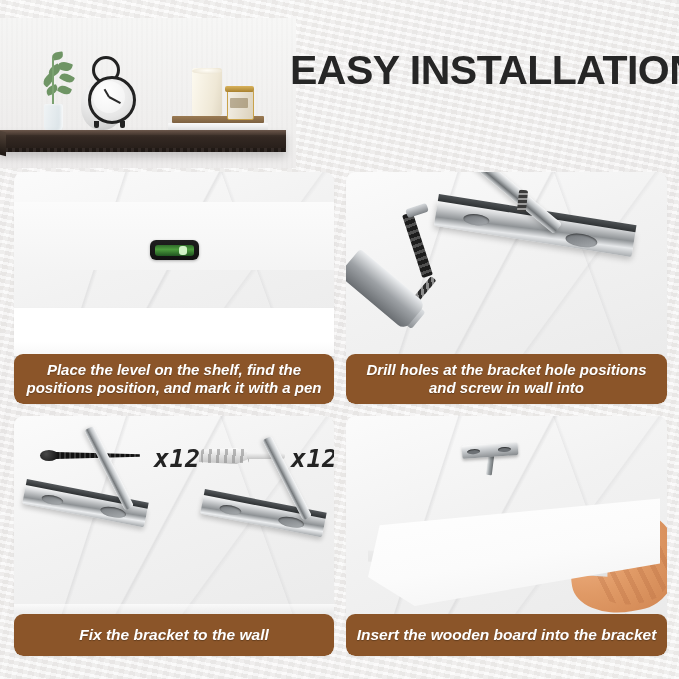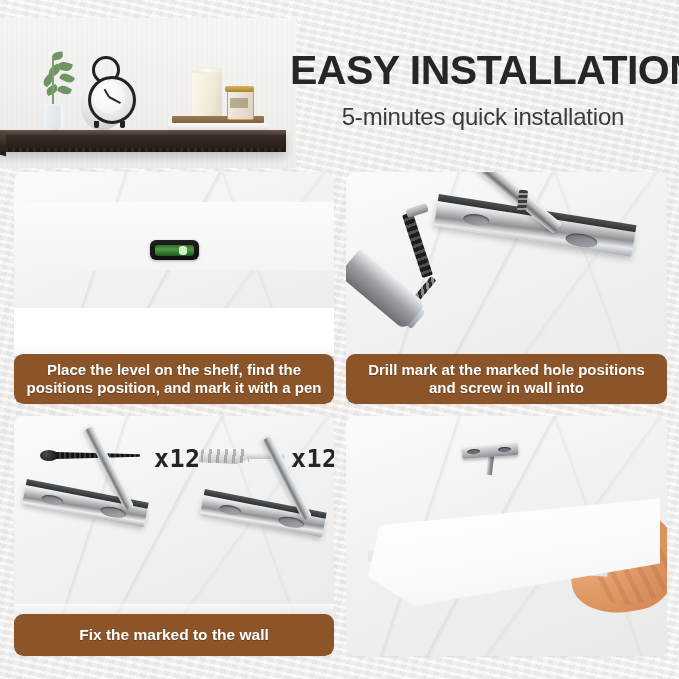--- a/index.html
+++ b/index.html
@@ -114,20 +114,21 @@
 
   
   .grid{position:absolute;left:0;top:0;width:679px;height:679px;}
   .panel{
     position:absolute;border-radius:9px;overflow:hidden;
     background:
       linear-gradient(118deg, rgba(255,255,255,.0) 0 46%, rgba(190,190,192,.30) 46.4%, rgba(255,255,255,0) 47.4%),
       linear-gradient(126deg, rgba(255,255,255,0) 0 63%, rgba(196,196,198,.22) 63.3%, rgba(255,255,255,0) 64.4%),
       linear-gradient(160deg,#fbfbfb 0%,#f2f2f2 40%,#e9e9e9 100%);
     box-shadow:0 1px 2px rgba(0,0,0,.05);
+    font-style:italic;
   }
   .p1{left:14px;top:172px;width:320px;height:232px;}
   .p2{left:346px;top:172px;width:321px;height:232px;}
   .p3{left:14px;top:416px;width:320px;height:240px;}
   .p4{left:346px;top:416px;width:321px;height:240px;}
 
   .marble{
     position:absolute;inset:0;
     background:
       linear-gradient(108deg, rgba(255,255,255,0) 0 28%, rgba(175,175,178,.22) 28.3%, rgba(255,255,255,0) 29.3%),
@@ -375,21 +376,20 @@
     <div class="jar"></div>
     <div class="jar-lid"></div>
     <div class="jar-label"></div>
 
     <div class="shelf-board"></div>
     <div class="shelf-edge"></div>
   </div>
 
   <div class="title-block">
     <div class="main-title">EASY INSTALLATION</div>
-    <div class="sub-title">5-minutes quick installation</div>
   </div>
 </div>
 
 <div class="grid">
 
   <div class="panel p1">
     <div class="marble"></div>
     <div class="p1-wallpaper">
       <div class="p1-band-top"></div>
       <div class="p1-shelf-white"></div>
@@ -418,21 +418,21 @@
       <div class="stem"></div>
       <div class="screw-long"></div>
       <div class="screw-head"></div>
       <div class="screw-small"></div>
       <div class="drill-bit"></div>
       <div class="drill-chuck"></div>
       <div class="drill-body"></div>
     </div>
     <div class="caption cap-two">
       <div>
-        <div>Drill mark at the marked hole positions</div>
+        <div>Drill holes at the bracket hole positions</div>
         <div>and screw in wall into</div>
       </div>
     </div>
   </div>
 
   <div class="panel p3">
     <div class="marble"></div>
     <div class="hw-row">
       <div class="screw-icon">
         <div class="shaft"></div>
@@ -457,33 +457,36 @@
     <div class="tbracket tb2">
       <div class="tb-plate">
         <div class="tb-slot tb-slot-a"></div>
         <div class="tb-slot tb-slot-b"></div>
       </div>
       <div class="tb-stem"></div>
     </div>
     <div class="p3-baseline"></div>
 
     <div class="caption cap-one">
-      <div>Fix the marked to the wall</div>
+      <div>Fix the bracket to the wall</div>
     </div>
   </div>
 
   <div class="panel p4">
     <div class="marble"></div>
     <div class="p4-bracket">
       <div class="rod"></div>
       <div class="plate">
         <div class="hole h1"></div>
         <div class="hole h2"></div>
       </div>
     </div>
     <div class="hand"></div>
     <div class="hand-shade"></div>
     <div class="board-edge"></div>
     <div class="board"></div>
 
+    <div class="caption cap-one">
+      <div>Insert the wooden board into the bracket</div>
+    </div>
   </div>
 
 </div>
 
 </body></html>

